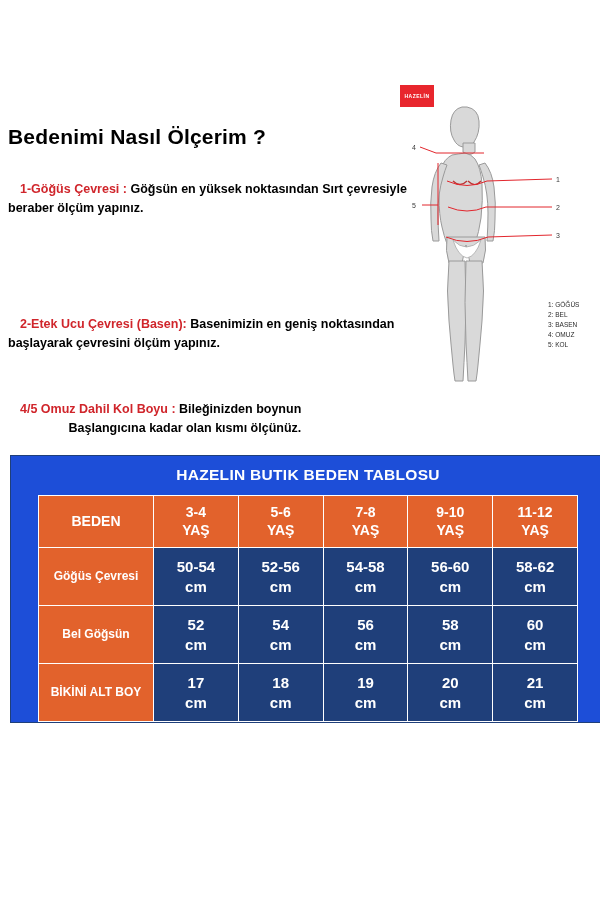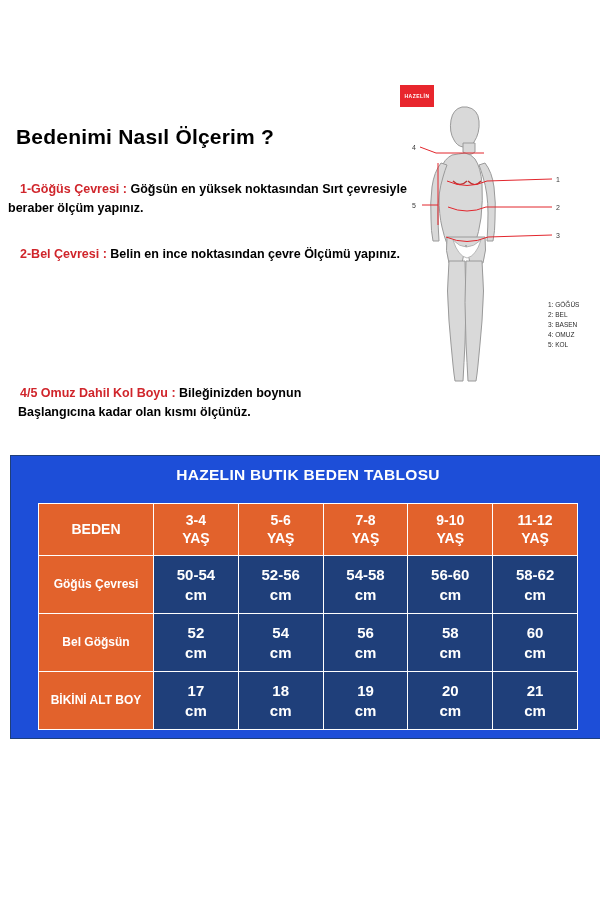--- a/index.html
+++ b/index.html
@@ -17,21 +17,21 @@
 
   
   .top-area {
     position: relative;
     width: 600px;
     height: 450px;
   }
 
   .heading {
     position: absolute;
-    left: 16px;
+    left: 8px;
     top: 125px;
     font-size: 21px;
     font-weight: bold;
     color: #000000;
     letter-spacing: 0.2px;
   }
 
   .instr {
     position: absolute;
     left: 8px;
@@ -41,21 +41,21 @@
     line-height: 1.55;
     max-width: 400px;
   }
   .instr .lead {
     color: #d0252b;
     margin-left: 12px;
   }
   .instr-1 { top: 180px; }
   .instr-2 { top: 245px; }
   .instr-3 { top: 315px; }
-  .instr-4 { top: 384px; }
+  .instr-4 { top: 400px; text-align: right; }
   .instr-4 .l2 { display: block; padding-left: 10px; }
 
   
   .figure-box {
     position: absolute;
     left: 400px;
     top: 85px;
     width: 190px;
     height: 315px;
   }
@@ -104,21 +104,21 @@
     text-align: center;
     color: #ffffff;
     font-size: 15.5px;
     font-weight: bold;
     padding: 10px 0 11px 0;
     letter-spacing: 0.3px;
   }
   table.size {
     border-collapse: collapse;
     width: 540px;
-    margin: 8px auto;
+    margin: 0 auto;
     table-layout: fixed;
   }
   table.size td, table.size th {
     border: 1px solid #ffffff;
     text-align: center;
     vertical-align: middle;
     color: #ffffff;
   }
   thead th {
     background: #e2622c;
@@ -160,24 +160,24 @@
 <body>
 
 <div class="top-area">
 
   <div class="heading">Bedenimi Nasıl Ölçerim ?</div>
 
   <div class="instr instr-1">
     <span class="lead">1-Göğüs Çevresi :</span><span> Göğsün en yüksek noktasından Sırt çevresiyle beraber ölçüm yapınız.</span>
   </div>
 
-  <div class="instr instr-2">
-    <span class="lead">2-Bel Çevresi :</span><span> Belin en ince noktasından çevre Ölçümü yapınız.</span>
+
+  <div class="instr instr-3">
+    <span class="lead">2-Etek Ucu Çevresi (Basen):</span><span> Basenimizin en geniş noktasından başlayarak çevresini ölçüm yapınız.</span>
   </div>
-
 
   <div class="instr instr-4">
     <span class="lead">4/5 Omuz Dahil Kol Boyu :</span><span> Bileğinizden boynun</span>
     <span class="l2">Başlangıcına kadar olan kısmı ölçünüz.</span>
   </div>
 
   <div class="figure-box">
     <div class="brand-tag">HAZELİN</div>
 
     <svg class="fig-svg" width="190" height="315" viewBox="0 0 190 315">

